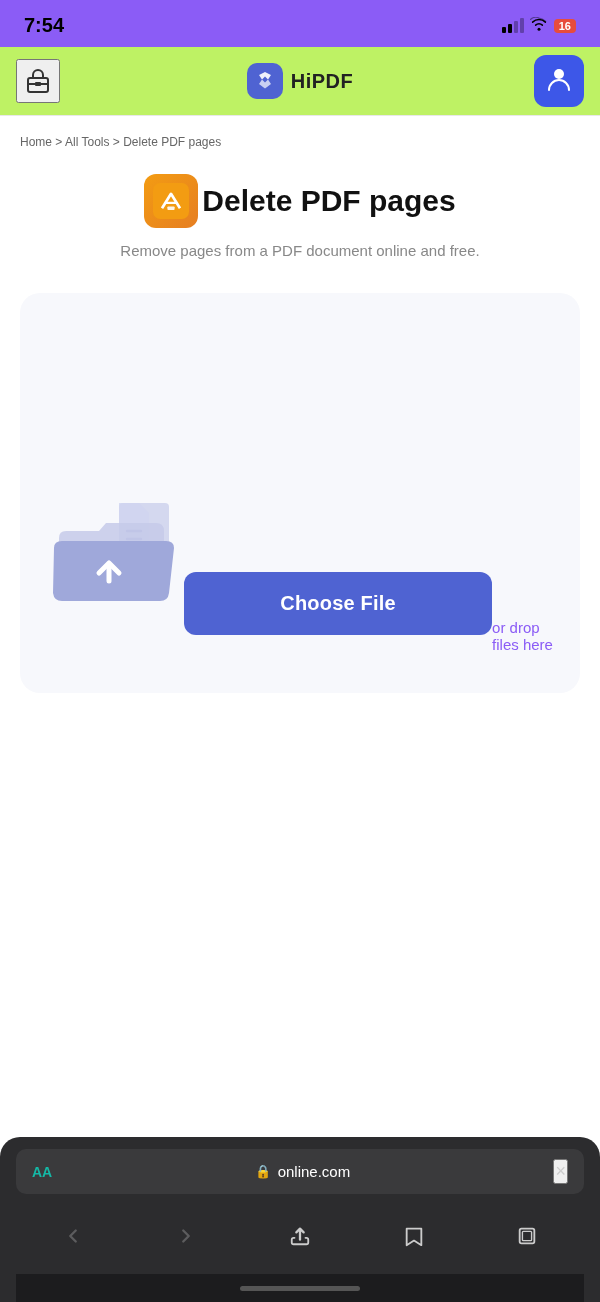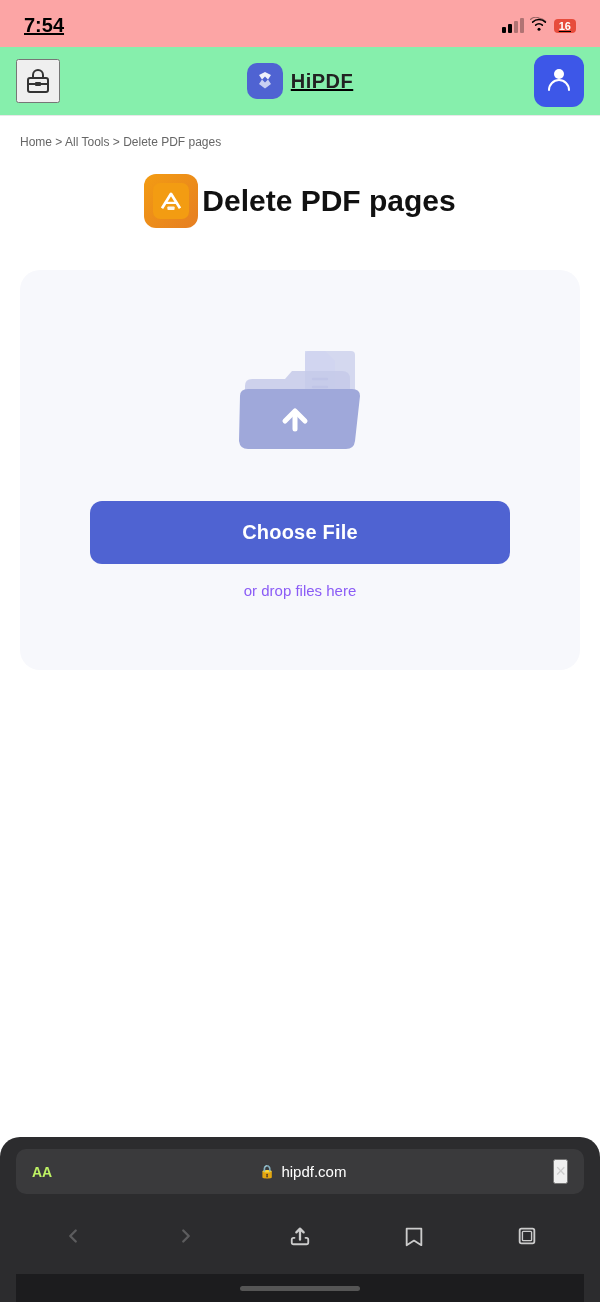--- a/index.html
+++ b/index.html
@@ -12,22 +12,21 @@
       display: flex;
       flex-direction: column;
     }
 
     
     .status-bar {
       display: flex;
       justify-content: space-between;
       align-items: center;
       padding: 14px 24px 10px 24px;
-      background: #fca5a5;
-      text-decoration: underline;
+      background: #8b5cf6;
     }
     .status-time {
       font-size: 20px;
       font-weight: 600;
       color: #000;
     }
     .status-icons {
       display: flex;
       align-items: center;
       gap: 6px;
@@ -66,22 +65,21 @@
       gap: 2px;
     }
 
     
     .navbar {
       display: flex;
       align-items: center;
       justify-content: space-between;
       padding: 8px 16px;
       border-bottom: 1px solid #e8e8e8;
-      background: #86efac;
-      text-decoration: underline;
+      background: #bef264;
     }
     .nav-left {
       width: 50px;
     }
     .toolbox-icon {
       width: 44px;
       height: 44px;
       display: flex;
       align-items: center;
       justify-content: center;
@@ -178,22 +176,21 @@
       line-height: 1.5;
     }
 
     
     .upload-card {
       margin: 10px 20px 20px 20px;
       background: #f7f8fc;
       border-radius: 20px;
       padding: 40px 24px 40px 24px;
       display: flex;
-      flex-direction: column;
-      align-items: center;
+      align-items: flex-end;
       min-height: 400px;
       justify-content: center;
     }
 
     
     .folder-illustration {
       margin-bottom: 36px;
     }
     .folder-svg {
       width: 140px;
@@ -236,21 +233,21 @@
       align-items: center;
       justify-content: space-between;
       margin-bottom: 12px;
     }
     .address-left {
       display: flex;
       align-items: center;
       gap: 8px;
     }
     .font-size-label {
-      color: #bef264;
+      color: #14b8a6;
       font-size: 14px;
       font-weight: 600;
     }
     .address-domain {
       display: flex;
       align-items: center;
       gap: 6px;
       flex: 1;
       justify-content: center;
     }
@@ -375,20 +372,21 @@
         <rect width="40" height="40" rx="8" fill="#f39c12"></rect>
 
         <path d="M10 28 L20 12 L30 28" stroke="white" stroke-width="3" fill="none" stroke-linejoin="round"></path>
         <path d="M14 22 L26 22" stroke="white" stroke-width="2.5" stroke-linecap="round"></path>
 
         <rect x="16" y="26" width="8" height="4" rx="1" fill="#fff" opacity="0.9"></rect>
       </svg>
     </div>
     <h1 class="page-title">Delete PDF pages</h1>
   </div>
+  <p class="page-subtitle">Remove pages from a PDF document online and free.</p>
 </div>
 
 <div class="upload-card">
 
   <div class="folder-illustration">
     <svg class="folder-svg" viewBox="0 0 140 120" fill="none">
 
       <rect x="75" y="10" width="50" height="62" rx="4" fill="#c5cae9" opacity="0.7"></rect>
       <path d="M75 10 L95 10 L105 20 L105 72 L75 72 Z" fill="#d0d5f0" opacity="0.8"></path>
       <line x1="83" y1="38" x2="97" y2="38" stroke="#9fa8da" stroke-width="2.5" stroke-linecap="round"></line>
@@ -409,21 +407,21 @@
   <span class="drop-text">or drop files here</span>
 </div>
 
 <div class="browser-bar">
   <div class="address-bar">
     <div class="address-left">
       <span class="font-size-label">AA</span>
     </div>
     <div class="address-domain">
       <span class="lock-icon">🔒</span>
-      <span class="domain-text">hipdf.com</span>
+      <span class="domain-text">online.com</span>
     </div>
     <button class="close-btn">×</button>
   </div>
   <div class="browser-actions">
     <button class="browser-action-btn disabled">
       <svg width="22" height="22" viewBox="0 0 24 24" fill="none">
         <path d="M15 18l-6-6 6-6" stroke="#ccc" stroke-width="2.5" stroke-linecap="round" stroke-linejoin="round"></path>
       </svg>
     </button>
     <button class="browser-action-btn disabled">

